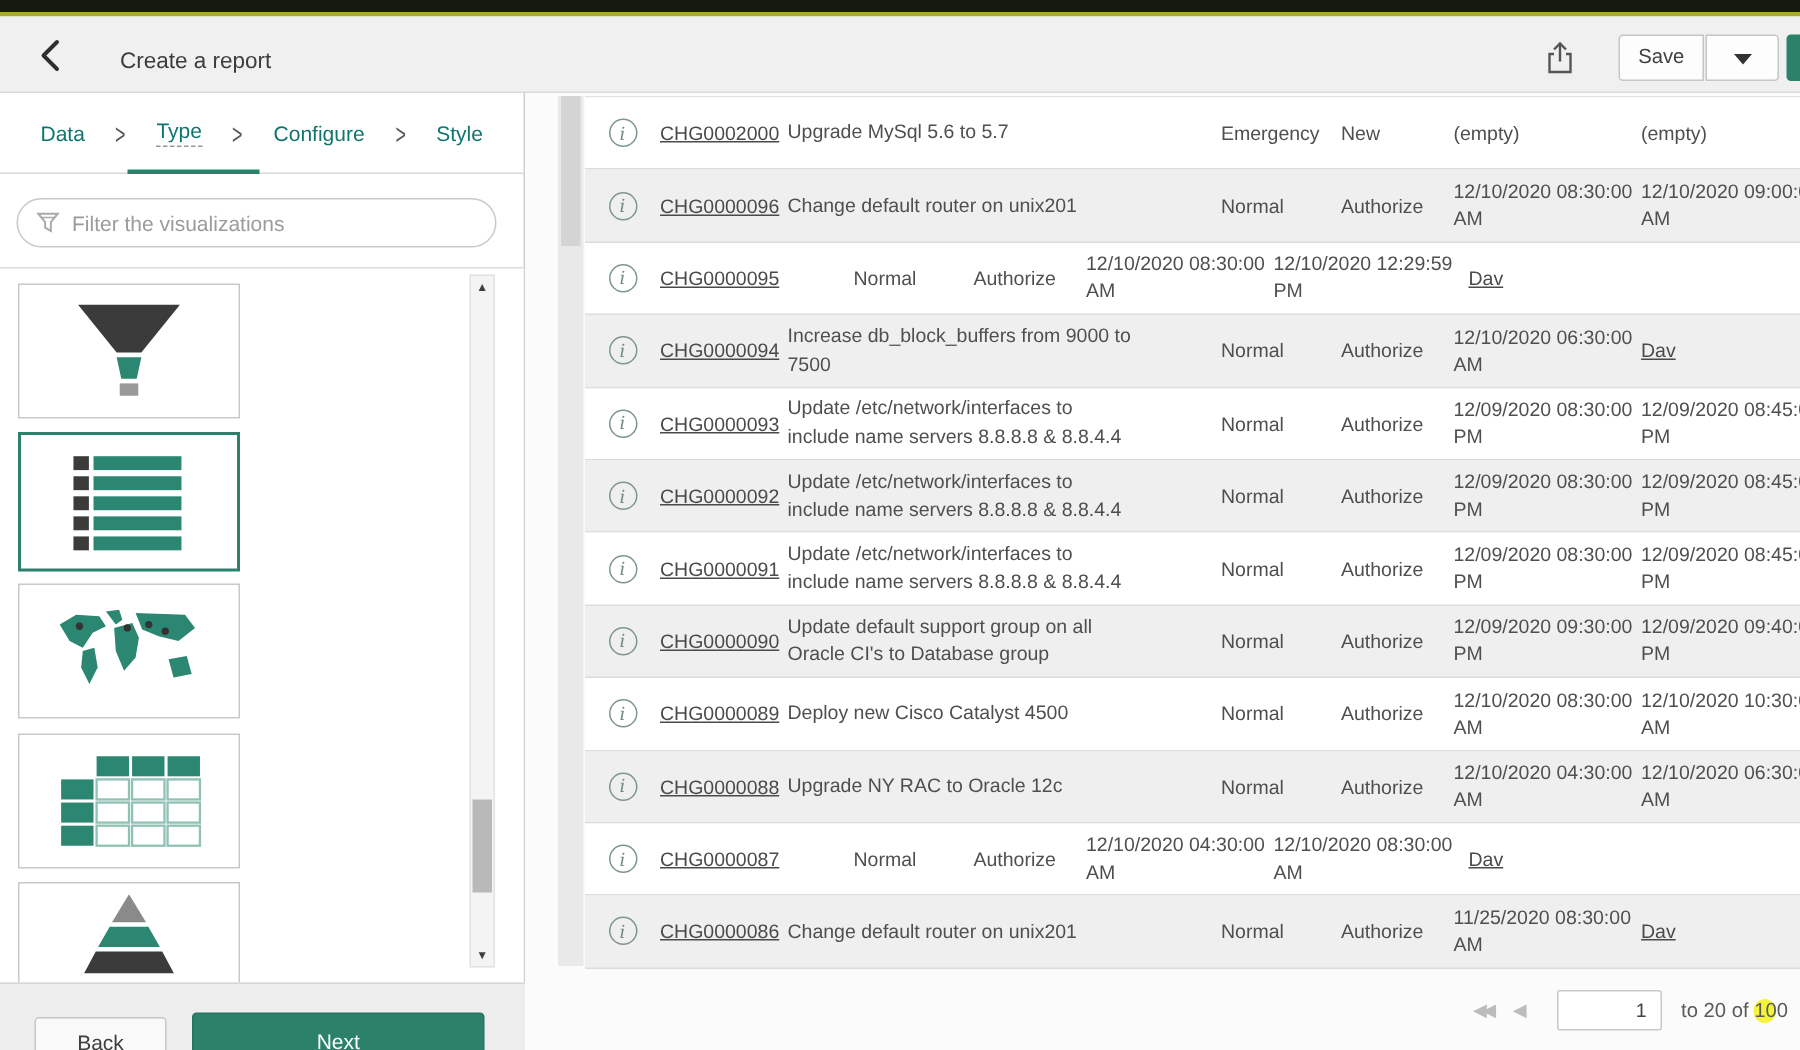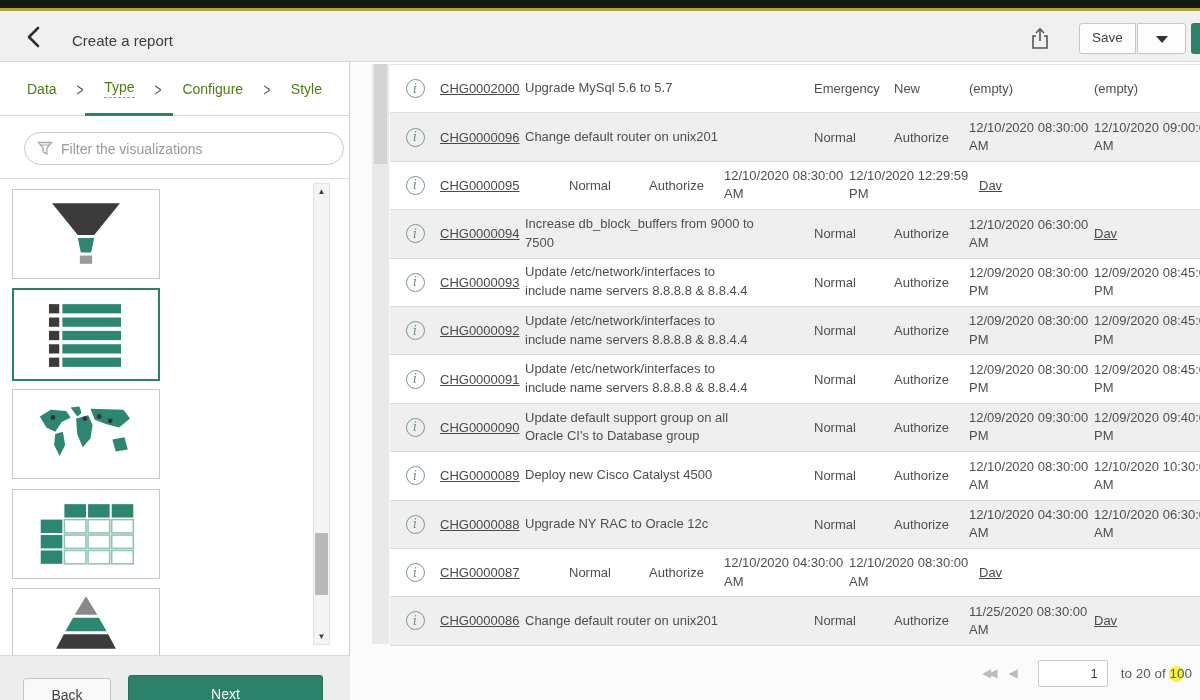--- a/index.html
+++ b/index.html
@@ -6,43 +6,43 @@
   body { width:1200px; height:700px; overflow:hidden; background:#fff;
          font-family:"Liberation Sans", sans-serif; }
   .stage { position:relative; width:1200px; height:700px; overflow:hidden; background:#fbfbfb; }
 
   
   .topbar-dark { position:absolute; left:0; top:0; width:100%; height:8px; background:#16190f; }
   .topbar-line { position:absolute; left:0; top:8px; width:100%; height:3px; background:#a6a832; }
   .app-header { position:absolute; left:0; top:11px; width:100%; height:51px; background:#eff0ef;
                 border-bottom:1px solid #d9d9d9; }
   .back-btn { position:absolute; left:22px; top:13px; width:26px; height:26px; cursor:pointer; }
-  .page-title { position:absolute; left:72px; top:21px; font-size:15px; color:#3c3c3c; }
+  .page-title { position:absolute; left:80px; top:21px; font-size:15px; color:#3c3c3c; }
   .share-btn { position:absolute; left:1028px; top:15px; width:24px; height:26px; }
   .save-btn { position:absolute; left:1079px; top:12px; width:57px; height:31px; background:#fdfdfd;
               border:1px solid #c6c6c6; border-radius:3px 0 0 3px; font-size:13.5px; color:#404040;
               text-align:center; line-height:28px; }
   .save-caret-btn { position:absolute; left:1137px; top:12px; width:49px; height:31px; background:#fdfdfd;
               border:1px solid #c6c6c6; border-radius:0 3px 3px 0; }
   .caret { position:absolute; left:50%; top:50%; margin:-3px 0 0 -6px; width:0; height:0;
            border-left:6px solid transparent; border-right:6px solid transparent; border-top:7px solid #333; }
   .green-frag { position:absolute; left:1191px; top:12px; width:9px; height:31px; background:#2b8169;
                 border-radius:3px 0 0 3px; }
 
   
   .left-panel { position:absolute; left:0; top:62px; width:350px; height:593px; background:#fff;
                 border-right:1px solid #cfcfcf; }
   .stepper { position:absolute; left:0; top:0; width:100%; height:54px; border-bottom:1px solid #d8d8d8;
              display:flex; align-items:center; justify-content:space-between; padding:0 27px; }
-  .step { font-size:14px; color:#4d7c0f; cursor:pointer; }
+  .step { font-size:14px; color:#0f766e; cursor:pointer; }
   .step.active { border-bottom:1px dashed #979797; padding-bottom:2px; }
   .chev { font-size:14px; color:#565656; transform:scale(.85,1.35); }
   .active-bar { position:absolute; left:85px; top:51px; width:88px; height:3px; background:#2b8169; }
 
-  .filter-box { position:absolute; left:24px; top:70px; width:320px; height:33px; }
+  .filter-box { position:absolute; left:11px; top:70px; width:320px; height:33px; }
   .filter-input { width:100%; height:100%; border:1px solid #c9c9c9; border-radius:17px; background:#fff;
                   padding:0 12px 0 36px; font-size:14px; color:#444; outline:none;
                   font-family:"Liberation Sans", sans-serif; }
   .filter-input::placeholder { color:#9b9b9b; }
   .funnel-ic { position:absolute; left:13px; top:9px; }
 
   .viz-area { position:absolute; left:0; top:116px; width:349px; height:477px; border-top:1px solid #dcdcdc;
               overflow:hidden; background:#fff; }
   .viz-box { position:absolute; left:12px; width:148px; background:#fff; border:1px solid #c9c9c9;
              display:flex; align-items:center; justify-content:center; cursor:pointer; }

